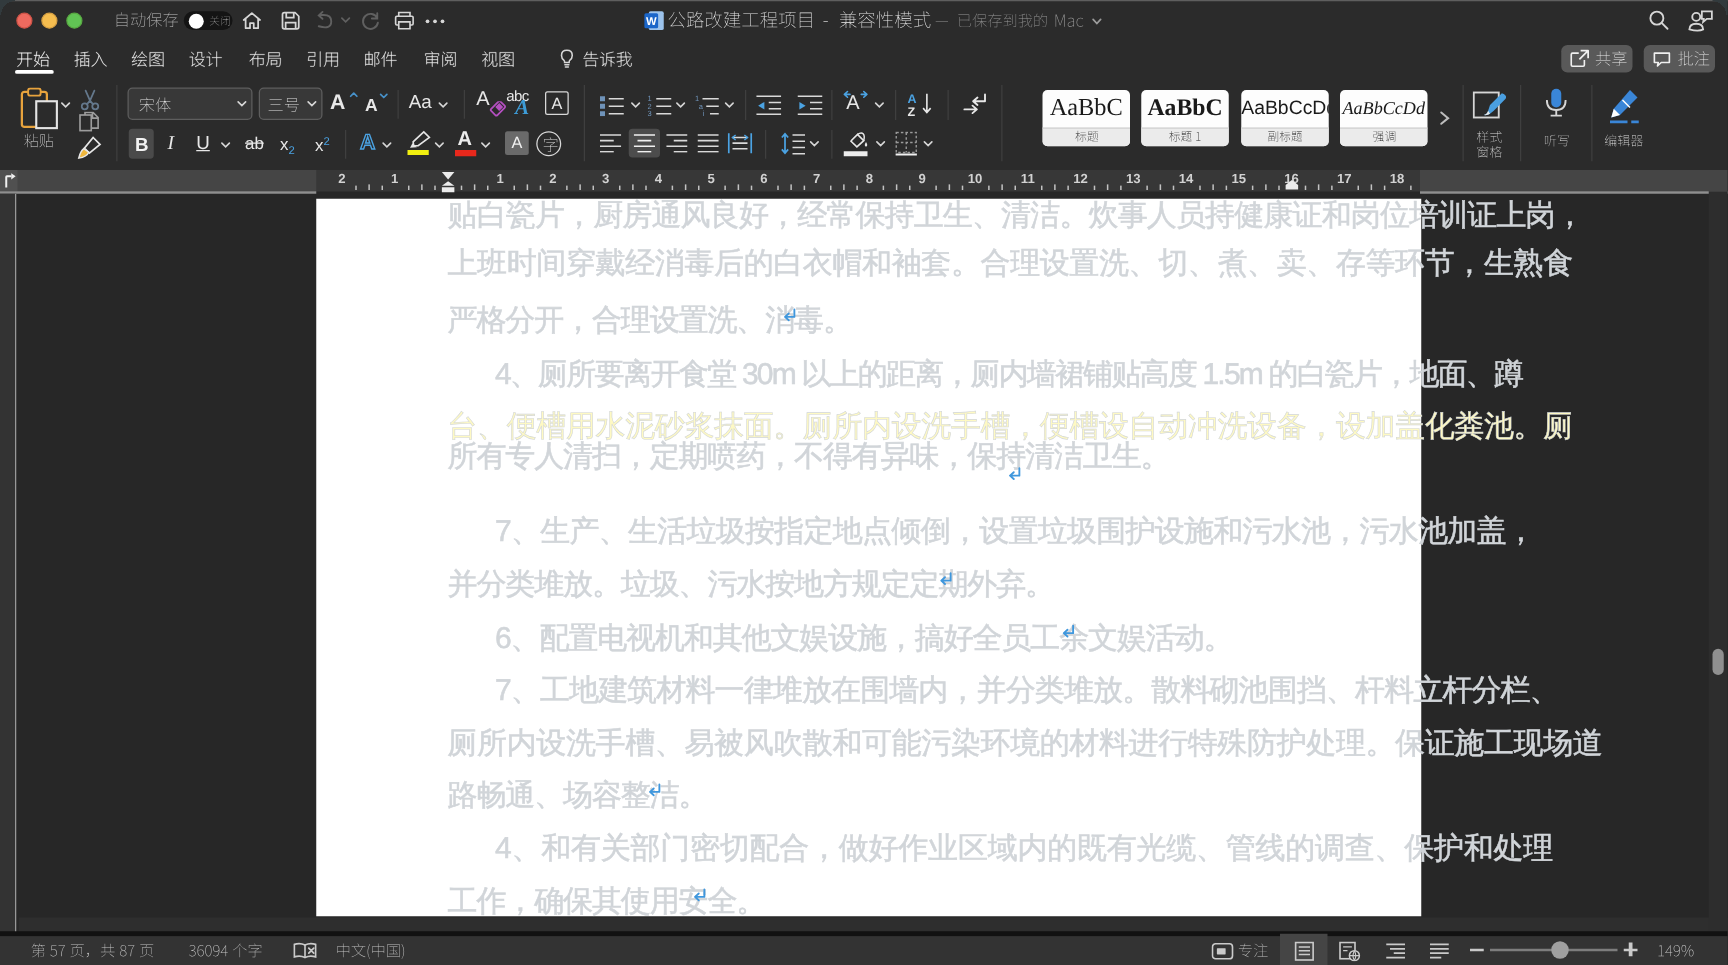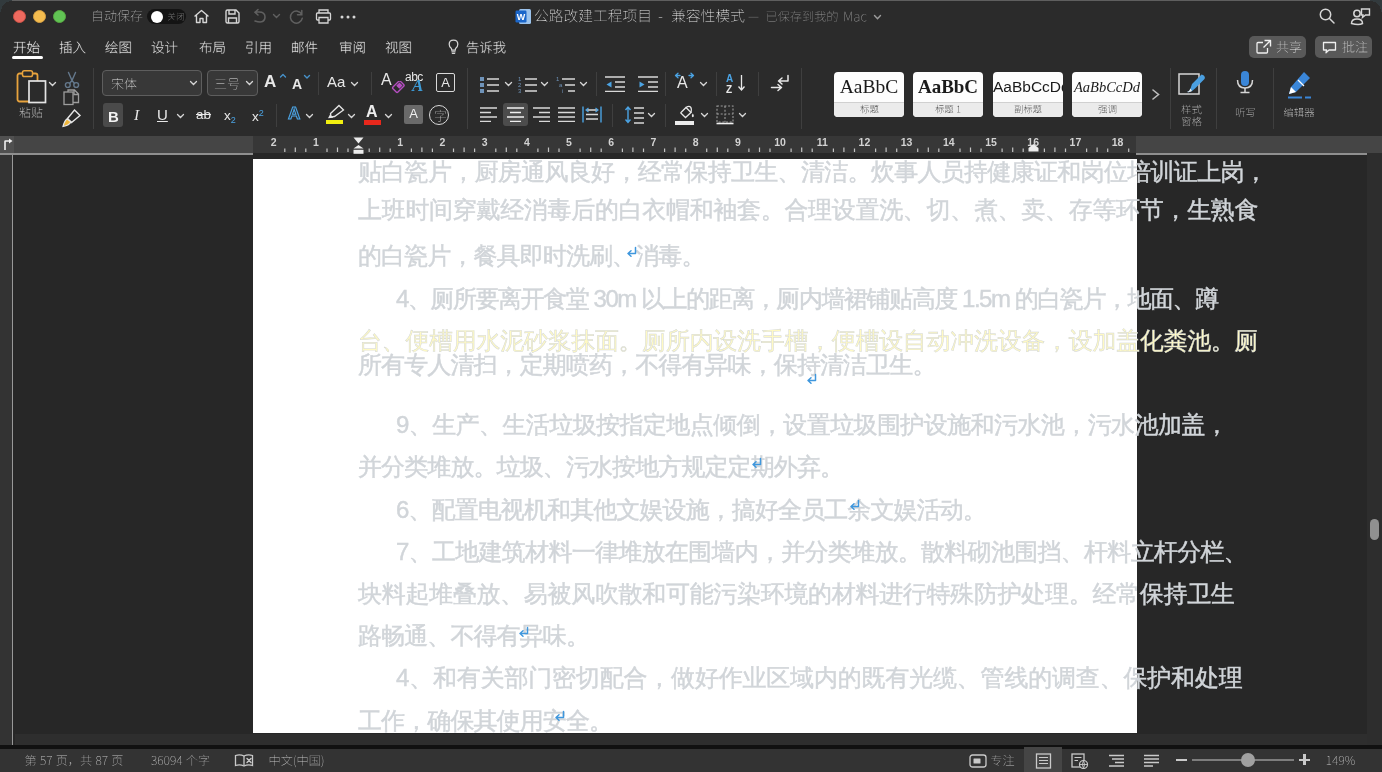--- a/index.html
+++ b/index.html
@@ -629,42 +629,42 @@
 <svg class="ab" style="left:1027px;top:136px" width="13" height="18">
     <path d="M6.5 8 L11.5 12 V15.5 H1.5 V12 Z" fill="#ececec"></path>
   </svg>
 <div class="ab" style="left:0;top:154.5px;width:13px;height:592.5px;background:#333333;border-right:1.5px solid #989898"></div>
 <div class="ab" style="left:15px;top:734px;width:1367px;height:13px;background:#2e2e2e"></div>
 <div class="ab" style="left:1367px;top:153px;width:15px;height:592px;background:#2d2d2d"></div>
 <div class="ab" style="left:253px;top:159px;width:884px;height:574px;background:#ffffff"></div>
 <div class="ab" style="left:1370px;top:519px;width:9px;height:21px;border-radius:4.5px;background:#909090"></div>
 <div class="ab" style="left:358px;top:156.0px;font-size:24px;letter-spacing:-0.69px;color:#d1d5d9;-webkit-text-stroke:0.45px #d1d5d9;white-space:nowrap">贴白瓷片，厨房通风良好，经常保持卫生、清洁。炊事人员持健康证和岗位培训证上岗，</div>
 <div class="ab" style="left:358px;top:194px;font-size:24px;letter-spacing:-0.31px;color:#d1d5d9;-webkit-text-stroke:0.45px #d1d5d9;white-space:nowrap">上班时间穿戴经消毒后的白衣帽和袖套。合理设置洗、切、煮、卖、存等环节，生熟食</div>
-<div class="ab" style="left:358px;top:240.4px;font-size:24px;letter-spacing:-0.9px;color:#d1d5d9;-webkit-text-stroke:0.45px #d1d5d9;white-space:nowrap">的白瓷片，餐具即时洗刷、消毒。</div>
+<div class="ab" style="left:358px;top:240.4px;font-size:24px;letter-spacing:-0.9px;color:#d1d5d9;-webkit-text-stroke:0.45px #d1d5d9;white-space:nowrap">严格分开，合理设置洗、消毒。</div>
 <svg class="ab" style="left:625px;top:245.9px" width="13" height="13" viewBox="0 0 13 13" fill="none">
     <path d="M10.5 1.5 V7.5 H3.5 M6 4.8 L3 7.5 L6 10.2" stroke="#3f97dd" stroke-width="1.5" stroke-linejoin="round" stroke-linecap="round"></path>
   </svg>
 <div class="ab" style="left:396px;top:282.6px;font-size:24px;letter-spacing:-1.45px;color:#d1d5d9;-webkit-text-stroke:0.45px #d1d5d9;white-space:nowrap">4、厕所要离开食堂 30m 以上的距离，厕内墙裙铺贴高度 1.5m 的白瓷片，地面、蹲</div>
 <div class="ab" style="left:358px;top:324.8px;font-size:24px;letter-spacing:-0.31px;color:#fef9c3;-webkit-text-stroke:0.45px #d1d5d9;white-space:nowrap">台、便槽用水泥砂浆抹面。厕所内设洗手槽，便槽设自动冲洗设备，设加盖化粪池。厕</div>
 <div class="ab" style="left:358px;top:349px;font-size:24px;letter-spacing:-0.9px;color:#d1d5d9;-webkit-text-stroke:0.45px #d1d5d9;white-space:nowrap">所有专人清扫，定期喷药，不得有异味，保持清洁卫生。</div>
 <svg class="ab" style="left:805px;top:372.5px" width="13" height="13" viewBox="0 0 13 13" fill="none">
     <path d="M10.5 1.5 V7.5 H3.5 M6 4.8 L3 7.5 L6 10.2" stroke="#3f97dd" stroke-width="1.5" stroke-linejoin="round" stroke-linecap="round"></path>
   </svg>
-<div class="ab" style="left:396px;top:409.2px;font-size:24px;letter-spacing:-0.59px;color:#d1d5d9;-webkit-text-stroke:0.45px #d1d5d9;white-space:nowrap">9、生产、生活垃圾按指定地点倾倒，设置垃圾围护设施和污水池，污水池加盖，</div>
+<div class="ab" style="left:396px;top:409.2px;font-size:24px;letter-spacing:-0.59px;color:#d1d5d9;-webkit-text-stroke:0.45px #d1d5d9;white-space:nowrap">7、生产、生活垃圾按指定地点倾倒，设置垃圾围护设施和污水池，污水池加盖，</div>
 <div class="ab" style="left:358px;top:451.4px;font-size:24px;letter-spacing:-0.9px;color:#d1d5d9;-webkit-text-stroke:0.45px #d1d5d9;white-space:nowrap">并分类堆放。垃圾、污水按地方规定定期外弃。</div>
 <svg class="ab" style="left:750px;top:456.9px" width="13" height="13" viewBox="0 0 13 13" fill="none">
     <path d="M10.5 1.5 V7.5 H3.5 M6 4.8 L3 7.5 L6 10.2" stroke="#3f97dd" stroke-width="1.5" stroke-linejoin="round" stroke-linecap="round"></path>
   </svg>
 <div class="ab" style="left:396px;top:493.6px;font-size:24px;letter-spacing:-0.9px;color:#d1d5d9;-webkit-text-stroke:0.45px #d1d5d9;white-space:nowrap">6、配置电视机和其他文娱设施，搞好全员工余文娱活动。</div>
 <svg class="ab" style="left:848px;top:499.1px" width="13" height="13" viewBox="0 0 13 13" fill="none">
     <path d="M10.5 1.5 V7.5 H3.5 M6 4.8 L3 7.5 L6 10.2" stroke="#3f97dd" stroke-width="1.5" stroke-linejoin="round" stroke-linecap="round"></path>
   </svg>
 <div class="ab" style="left:396px;top:535.8px;font-size:24px;letter-spacing:-0.71px;color:#d1d5d9;-webkit-text-stroke:0.45px #d1d5d9;white-space:nowrap">7、工地建筑材料一律堆放在围墙内，并分类堆放。散料砌池围挡、杆料立杆分栏、</div>
-<div class="ab" style="left:358px;top:578.0px;font-size:24px;letter-spacing:-0.31px;color:#d1d5d9;-webkit-text-stroke:0.45px #d1d5d9;white-space:nowrap">块料起堆叠放、易被风吹散和可能污染环境的材料进行特殊防护处理。经常保持卫生</div>
-<div class="ab" style="left:358px;top:620.2px;font-size:24px;letter-spacing:-0.9px;color:#d1d5d9;-webkit-text-stroke:0.45px #d1d5d9;white-space:nowrap">路畅通、不得有异味。</div>
+<div class="ab" style="left:358px;top:578.0px;font-size:24px;letter-spacing:-0.31px;color:#d1d5d9;-webkit-text-stroke:0.45px #d1d5d9;white-space:nowrap">厕所内设洗手槽、易被风吹散和可能污染环境的材料进行特殊防护处理。保证施工现场道</div>
+<div class="ab" style="left:358px;top:620.2px;font-size:24px;letter-spacing:-0.9px;color:#d1d5d9;-webkit-text-stroke:0.45px #d1d5d9;white-space:nowrap">路畅通、场容整洁。</div>
 <svg class="ab" style="left:517px;top:625.7px" width="13" height="13" viewBox="0 0 13 13" fill="none">
     <path d="M10.5 1.5 V7.5 H3.5 M6 4.8 L3 7.5 L6 10.2" stroke="#3f97dd" stroke-width="1.5" stroke-linejoin="round" stroke-linecap="round"></path>
   </svg>
 <div class="ab" style="left:396px;top:662.4px;font-size:24px;letter-spacing:-0.19px;color:#d1d5d9;-webkit-text-stroke:0.45px #d1d5d9;white-space:nowrap">4、和有关部门密切配合，做好作业区域内的既有光缆、管线的调查、保护和处理</div>
 <div class="ab" style="left:358px;top:704.6px;font-size:24px;letter-spacing:-0.9px;color:#d1d5d9;-webkit-text-stroke:0.45px #d1d5d9;white-space:nowrap">工作，确保其使用安全。</div>
 <svg class="ab" style="left:553px;top:710.1px" width="13" height="13" viewBox="0 0 13 13" fill="none">
     <path d="M10.5 1.5 V7.5 H3.5 M6 4.8 L3 7.5 L6 10.2" stroke="#3f97dd" stroke-width="1.5" stroke-linejoin="round" stroke-linecap="round"></path>
   </svg>
 <div class="ab" style="left:0;top:745px;width:1382px;height:4px;background:#111111"></div>
 <div class="ab" style="left:0;top:749px;width:1382px;height:23px;background:#333333"></div>

